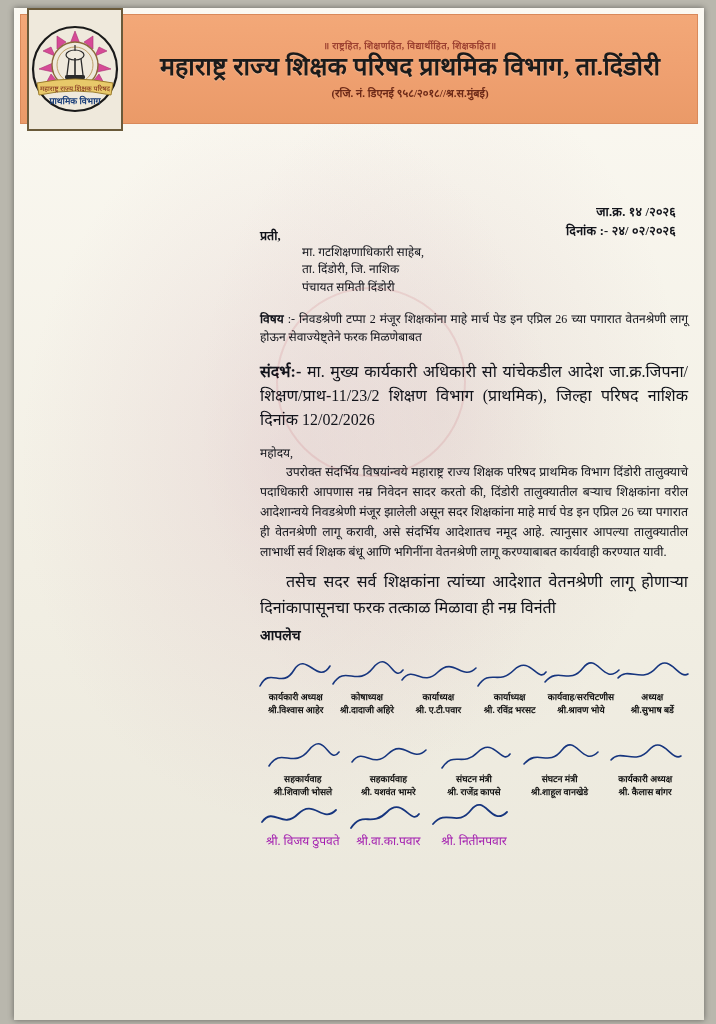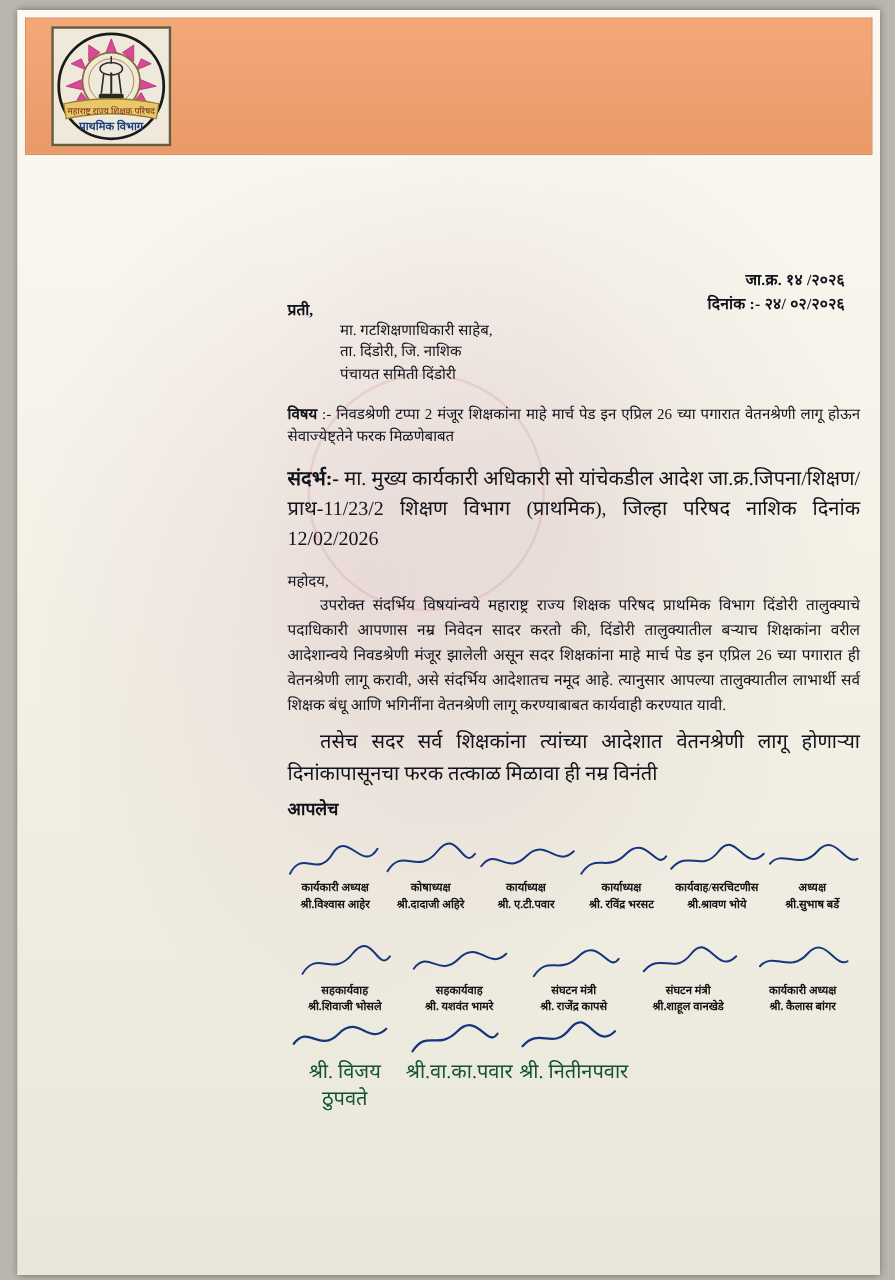--- a/index.html
+++ b/index.html
@@ -26,21 +26,21 @@
   
   .hdr {
     position: relative;
     margin: 6px 6px 0 6px;
     height: 110px;
     background: linear-gradient(180deg,#f3a878 0%,#efa070 55%,#ea9a68 100%);
     display: flex; align-items: center;
     border: 1px solid #d9895a;
   }
   .logo-box {
-    width: 96px; height: 96px; margin-left: 20px;
+    width: 96px; height: 123px; margin-left: 6px;
     background: #efe9dc; border: 2px solid #6a5a3a;
     display:flex; align-items:center; justify-content:center;
     flex: 0 0 auto;
   }
   .logo-svg { display:block; }
   .hdr-txt { flex: 1; text-align: center; padding: 0 6px; }
   .tagline {
     font-size: 9.5px; color: #8a2b22; letter-spacing: .4px;
     font-weight: 700; margin-bottom: 1px; opacity:.82;
   }
@@ -64,21 +64,21 @@
   }
   .ocell { flex: 1; text-align: center; padding: 0 2px; line-height: 1.25; }
   .oname { font-size: 7.4px; color: #3a3520; font-weight: 600; }
   .orole { font-size: 8.6px; color: #27230f; font-weight: 700; }
   .prole { font-size: 11px; font-weight: 700; color: #15341f; }
   .pname { font-size: 8px; color: #1c2f20; font-weight: 600; }
   .pbig  { font-size: 10.5px; font-weight: 700; color: #10270f; }
   .pnum  { font-size: 9px; font-weight: 700; color: #10270f; }
 
   
-  .body-wrap { display: flex; margin: 12px 6px; height: 790px; }
+  .body-wrap { display: flex; margin: 0 6px; height: 790px; gap: 30px; }
   .sidebar {
     width: 196px; flex: 0 0 196px;
     border: 1px solid #9aa39a; border-top: none;
     padding: 3px 3px 2px;
     background: rgba(255,255,255,.10);
     overflow: hidden;
   }
   .sb-line {
     font-size: 6.5px; color: #12607a; text-align: center;
     line-height: 1.52; white-space: nowrap; font-weight: 600;
@@ -119,21 +119,21 @@
 
   
   .sig-row { display: flex; margin-top: 16px; }
   .sig-row2 { display: flex; margin-top: 26px; }
   .sig-row3 { display: flex; margin-top: 4px; }
   .sigcell { flex: 1; text-align: center; position: relative; }
   .sigmark { height: 30px; position: relative; }
   .sigmark svg { position:absolute; left:50%; top:0; transform: translateX(-50%); }
   .sig-role { font-size: 9px; font-weight: 700; color:#121212; white-space: nowrap; }
   .sig-name { font-size: 9px; font-weight: 700; color:#121212; white-space: nowrap; }
-  .hand { font-size: 16px; color:#14532d; }
+  .hand { font-size: 12px; color:#a21caf; }
   .stamp {
     position:absolute; left: 30px; top: 90px;
     width: 190px; height: 190px; border-radius: 50%;
     border: 2px solid rgba(186,60,70,.12);
     pointer-events:none;
   }
 </style>
 </head>
 <body>
 
@@ -160,20 +160,25 @@
         <ellipse cx="44" cy="30" rx="9" ry="5" fill="none" stroke="#2a2a2a" stroke-width="1.2"></ellipse>
         <path d="M44 26 L44 20" stroke="#2a2a2a" stroke-width="1.2"></path>
         <path d="M38 34 L36 50 M50 34 L52 50" stroke="#2a2a2a" stroke-width="1.3" fill="none"></path>
         <path d="M44 33 L44 50" stroke="#2a2a2a" stroke-width="1.6"></path>
         <rect x="34" y="50" width="20" height="4" rx="1.5" fill="#2a2a2a"></rect>
         <path d="M6 58 Q44 50 82 58 L80 70 Q44 62 8 70 Z" fill="#e8c96a" stroke="#9c7d2e" stroke-width="1"></path>
         <text x="44" y="66" font-size="7" fill="#7a2518" text-anchor="middle" font-family="'Liberation Serif',serif">महाराष्ट्र राज्य शिक्षक परिषद</text>
         <text x="44" y="79" font-size="9" fill="#1b3f7a" text-anchor="middle" font-weight="bold" font-family="'Liberation Serif',serif">प्राथमिक विभाग</text>
       </svg>
     </div>
+    <div class="hdr-txt">
+      <div class="tagline">॥ राष्ट्रहित, शिक्षणहित, विद्यार्थीहित, शिक्षकहित॥</div>
+      <div class="org-title">महाराष्ट्र राज्य शिक्षक परिषद प्राथमिक विभाग, ता.दिंडोरी</div>
+      <div class="reg-line">(रजि. नं. डिएनई ९५८/२०१८//श्र.स.मुंबई)</div>
+    </div>
   </div>
 
   <div class="band-green">
     <div class="ocell">
       <div class="oname">श्री. रावसाहेब बहिरु जाधव</div>
       <div class="orole">जिल्हा कार्यवाह/सरचिटणीस</div>
     </div>
     <div class="ocell">
       <div class="oname">श्री. रमेश एकनाथ गोहिल</div>
       <div class="orole">जिल्हाध्यक्ष</div>

